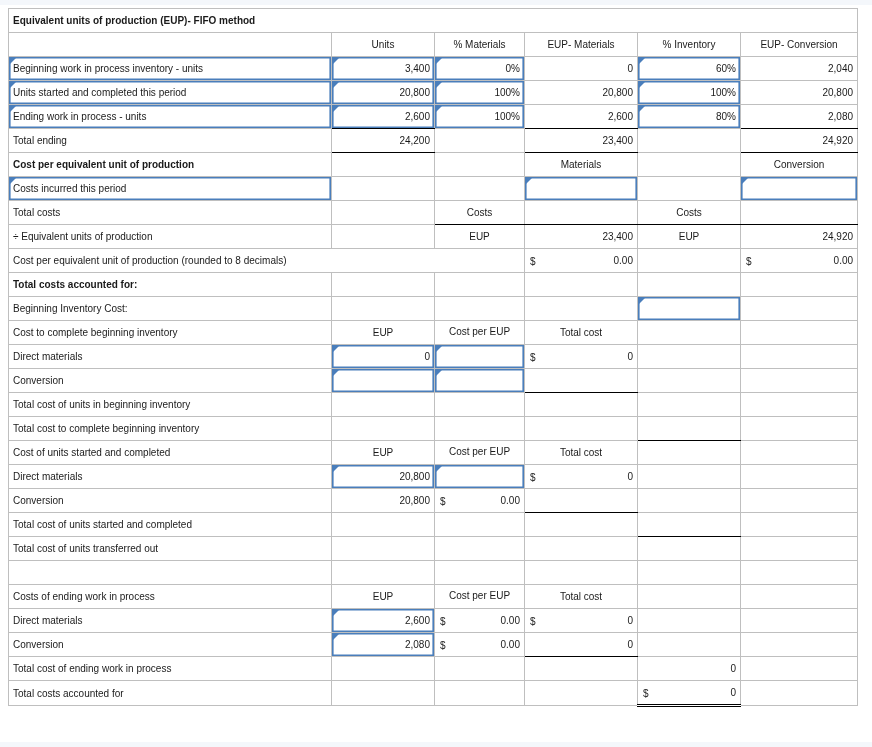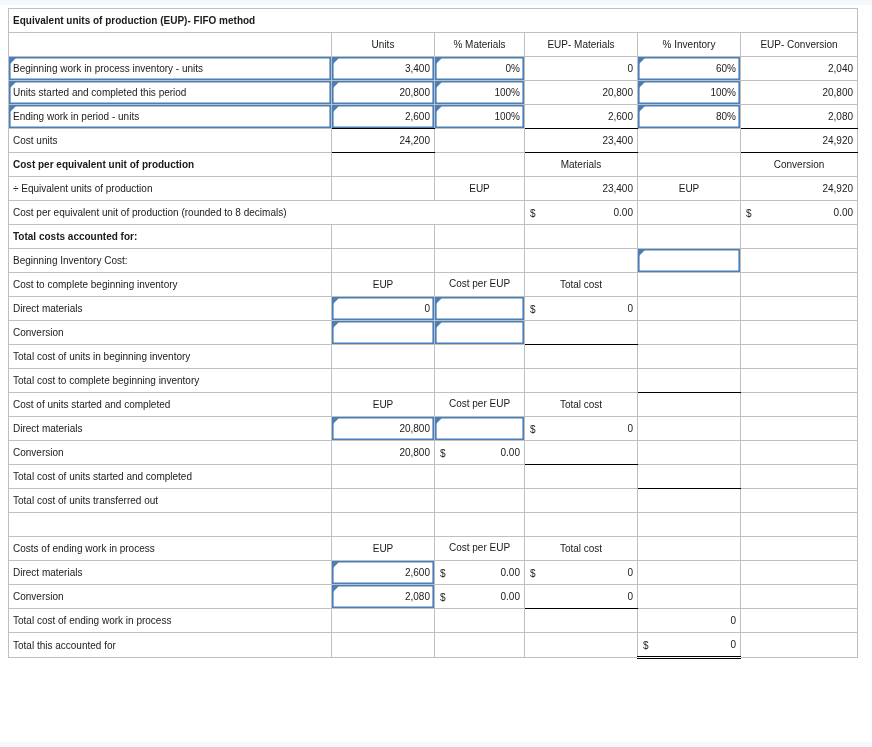--- a/index.html
+++ b/index.html
@@ -111,47 +111,63 @@
   <tr>
     <td class="left inp">Units started and completed this period</td>
     <td class="num inp">20,800</td>
     <td class="num inp">100%</td>
     <td class="num">20,800</td>
     <td class="num inp">100%</td>
     <td class="num">20,800</td>
   </tr>
 
   <tr>
-    <td class="left inp">Ending work in period - units</td>
+    <td class="left inp">Ending work in process - units</td>
     <td class="num inp ul">2,600</td>
     <td class="num inp">100%</td>
     <td class="num ul">2,600</td>
     <td class="num inp">80%</td>
     <td class="num ul">2,080</td>
   </tr>
 
   <tr>
-    <td class="left">Cost units</td>
+    <td class="left">Total ending</td>
     <td class="num ul">24,200</td>
     <td></td>
     <td class="num yellow ul">23,400</td>
     <td></td>
     <td class="num yellow ul">24,920</td>
   </tr>
 
   <tr>
     <td class="blue left">Cost per equivalent unit of production</td>
     <td class="blue"></td>
     <td class="blue"></td>
     <td class="bluehdr">Materials</td>
     <td class="blue"></td>
     <td class="bluehdr">Conversion</td>
   </tr>
 
-
+  <tr>
+    <td class="left inp">Costs incurred this period</td>
+    <td></td>
+    <td></td>
+    <td class="num inp"></td>
+    <td></td>
+    <td class="num inp"></td>
+  </tr>
+
+  <tr>
+    <td class="left">Total costs</td>
+    <td></td>
+    <td class="ctr ul">Costs</td>
+    <td class="num ul"></td>
+    <td class="ctr ul">Costs</td>
+    <td class="num ul"></td>
+  </tr>
 
   <tr>
     <td class="left">÷ Equivalent units of production</td>
     <td></td>
     <td class="ctr">EUP</td>
     <td class="num">23,400</td>
     <td class="ctr">EUP</td>
     <td class="num">24,920</td>
   </tr>
 
@@ -333,21 +349,21 @@
   <tr>
     <td class="left ind2">Total cost of ending work in process</td>
     <td></td>
     <td></td>
     <td></td>
     <td class="num">0</td>
     <td></td>
   </tr>
 
   <tr>
-    <td class="left ind2">Total this accounted for</td>
+    <td class="left ind2">Total costs accounted for</td>
     <td></td>
     <td></td>
     <td></td>
     <td class="yellow cur dbl">
       <span class="sym">$</span>
       <span>0</span>
     </td>
     <td></td>
   </tr>
 

